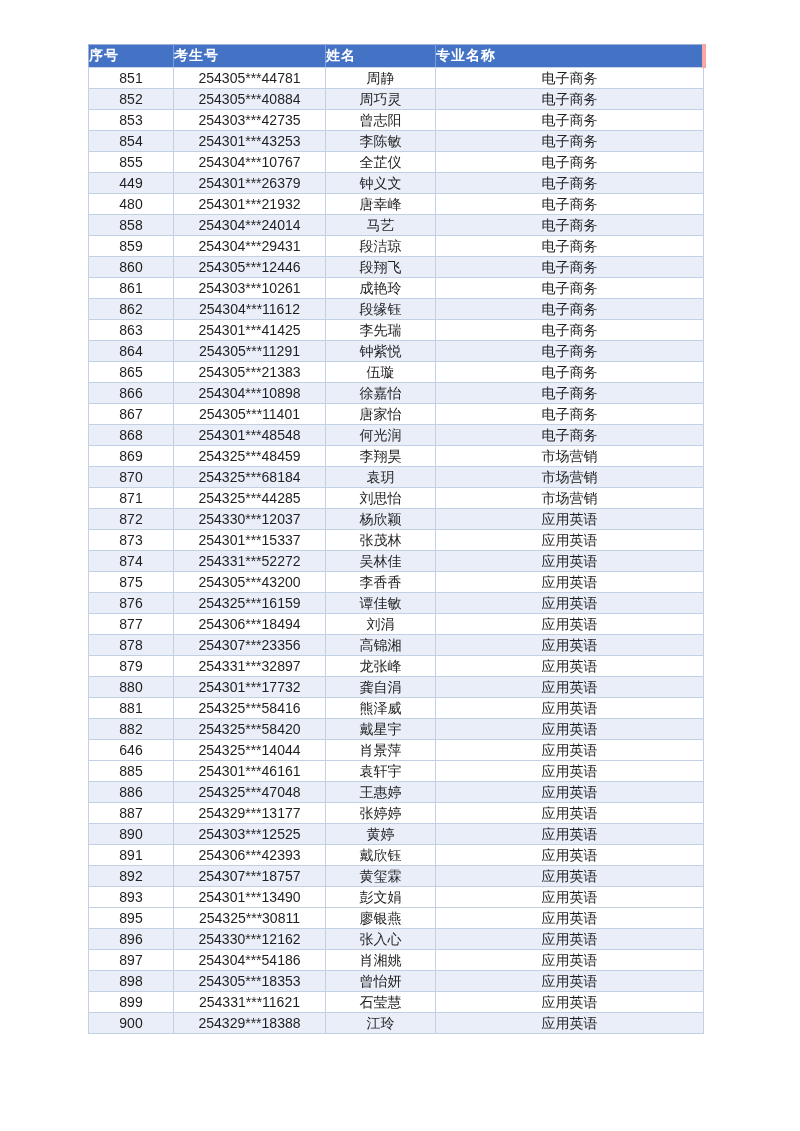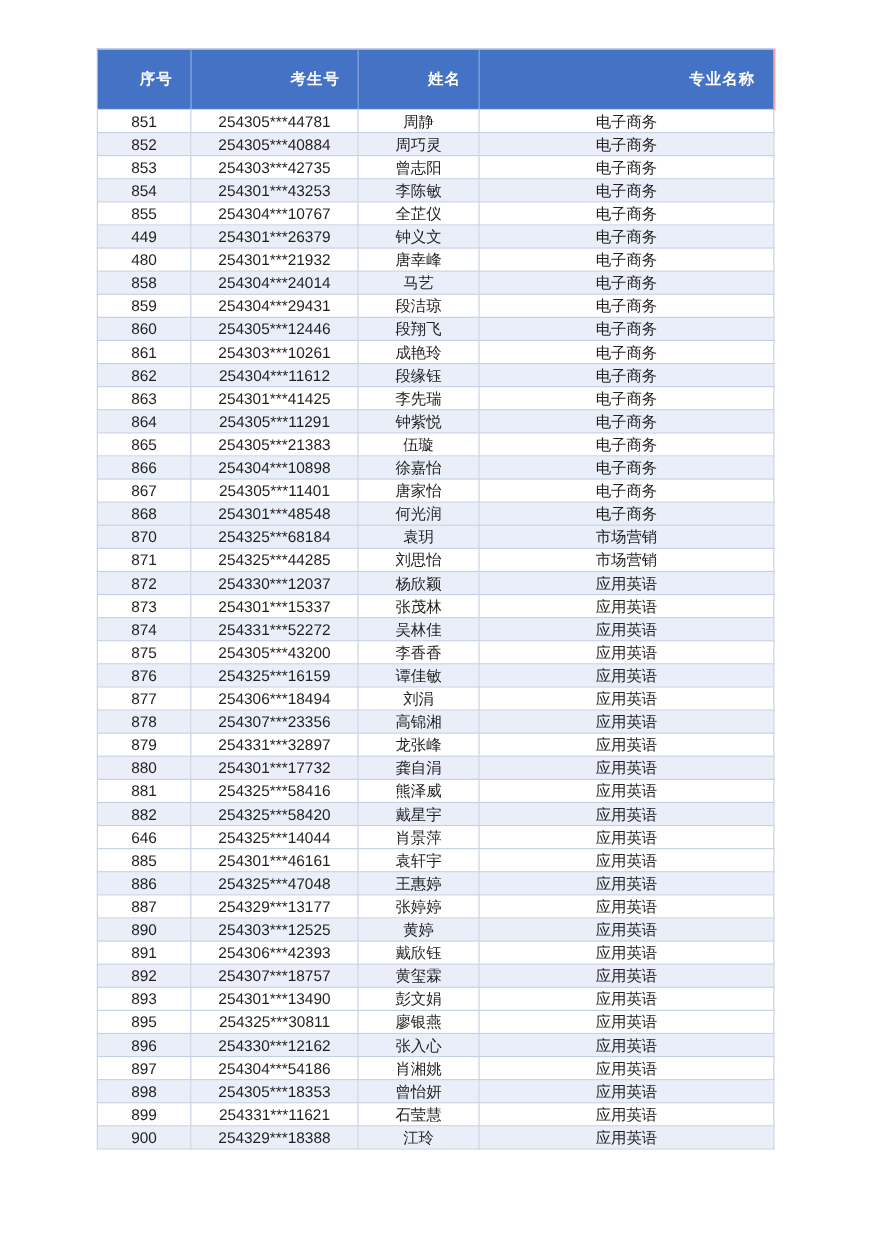--- a/index.html
+++ b/index.html
@@ -29,27 +29,27 @@
   table.roster col.c-seq   { width: 85px; }
   table.roster col.c-id    { width: 152px; }
   table.roster col.c-name  { width: 110px; }
   table.roster col.c-major { width: 268px; }
   table.roster th {
     background: #4472c4;
     color: #ffffff;
     font-weight: bold;
     font-size: 14px;
     height: 22px;
-    padding: 16px;
-    text-align: right;
+    padding: 0;
+    text-align: left;
     border-right: 1px solid #7da0dc;
     border-bottom: 1px solid #c9d3e6;
     letter-spacing: 1px;
   }
-  table.roster th:last-child { border-right: 2px solid #fca5a5; }
+  table.roster th:last-child { border-right: 4px solid #fca5a5; }
   table.roster td {
     font-size: 14px;
     color: #1f1f1f;
     height: 20px;
     line-height: 20px;
     padding: 0;
     text-align: center;
     border: 1px solid #c3cfe2;
     background: #ffffff;
     white-space: nowrap;
@@ -181,20 +181,26 @@
             <td>254305***11401</td>
             <td>唐家怡</td>
             <td>电子商务</td>
           </tr>
           <tr class="alt">
             <td>868</td>
             <td>254301***48548</td>
             <td>何光润</td>
             <td>电子商务</td>
           </tr>
+          <tr>
+            <td>869</td>
+            <td>254325***48459</td>
+            <td>李翔昊</td>
+            <td>市场营销</td>
+          </tr>
           <tr class="alt">
             <td>870</td>
             <td>254325***68184</td>
             <td>袁玥</td>
             <td>市场营销</td>
           </tr>
           <tr>
             <td>871</td>
             <td>254325***44285</td>
             <td>刘思怡</td>

